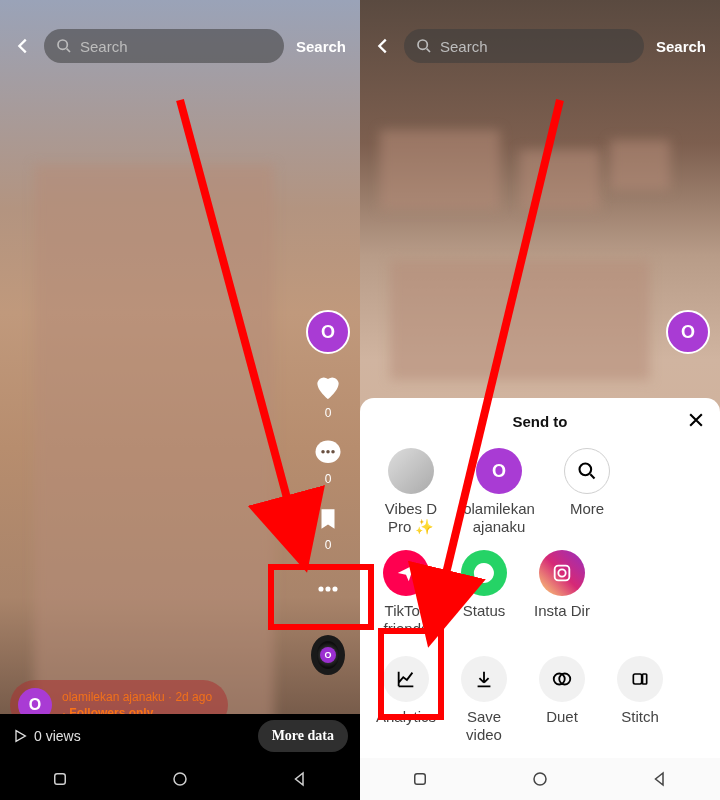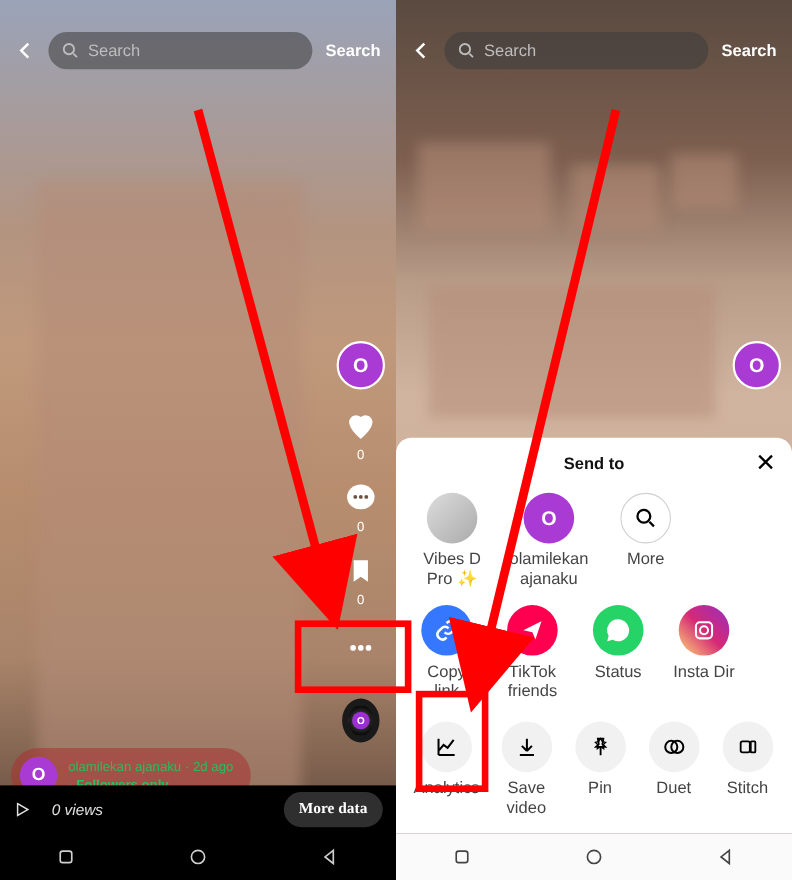--- a/index.html
+++ b/index.html
@@ -108,35 +108,35 @@
     align-items:center;
     gap:10px;
     z-index:15;
     max-width: 240px;
   }
   .post-pill .av {
     width:34px; height:34px; border-radius:50%;
     background:#a93bd4; color:#fff; font-weight:600;
     display:flex; align-items:center; justify-content:center;
   }
-  .post-text { color:#22c55e; font-size:12px; line-height:1.35; }
+  .post-text { color:#f97316; font-size:12px; line-height:1.35; }
   .post-text .l1 { opacity:.92; }
   .post-text .b { font-weight:700; }
   .bottom-bar {
     position:absolute;
     bottom:42px; left:0; right:0;
     height:44px;
     background:#000;
     display:flex;
     align-items:center;
     justify-content:space-between;
     padding: 0 12px;
     z-index:18;
   }
-  .views { display:flex; align-items:flex-start; gap:19px; color:#e0e0e0; font-size:14px;font-style:italic; }
+  .views { display:flex; align-items:flex-start; gap:6px; color:#e0e0e0; font-size:14px; }
   .more-data-btn {
     background:#2f2f2f; color:#fff;
     padding:8px 14px; border-radius:20px; font-size:14px; font-weight:600;font-family:Liberation Serif, serif;
   }
   .nav-bar {
     position:absolute;
     bottom:0; left:0; right:0;
     height:42px;
     background:#000;
     display:flex;
@@ -400,28 +400,20 @@
               <circle cx="10" cy="10" r="7"></circle>
               <path d="M21 21l-5-5"></path>
             </svg>
         </div>
         <div class="sh-label">More</div>
       </div>
     </div>
 
     <div class="sheet-row">
       <div class="sh-item">
-        <div class="circle-btn c-copy">
-            <svg width="22" height="22" viewBox="0 0 24 24" fill="none" stroke="#fff" stroke-width="2.5">
-              <path d="M10 14a5 5 0 0 0 7 0l3-3a5 5 0 0 0-7-7l-1 1M14 10a5 5 0 0 0-7 0l-3 3a5 5 0 0 0 7 7l1-1"></path>
-            </svg>
-          </div>
-        <div class="sh-label">Copy link</div>
-      </div>
-      <div class="sh-item">
         <div class="circle-btn c-tiktok">
             <svg width="22" height="22" viewBox="0 0 24 24" fill="#fff">
               <path d="M3 12l18-9-6 18-3-7z"></path>
             </svg>
           </div>
         <div class="sh-label">TikTok friends</div>
       </div>
       <div class="sh-item">
         <div class="circle-btn c-status">
             <svg width="24" height="24" viewBox="0 0 24 24" fill="#fff">
@@ -450,29 +442,20 @@
           </div>
         <div class="sh-label">Analytics</div>
       </div>
       <div class="sh-item">
         <div class="circle-btn c-grey">
             <svg width="22" height="22" viewBox="0 0 24 24" fill="none" stroke="#000" stroke-width="2">
               <path d="M12 4v12m0 0l-5-5m5 5l5-5M5 20h14"></path>
             </svg>
           </div>
         <div class="sh-label">Save video</div>
-      </div>
-      <div class="sh-item">
-        <div class="circle-btn c-grey">
-            <svg width="20" height="20" viewBox="0 0 24 24" fill="none" stroke="#000" stroke-width="2">
-              <path d="M12 2l3 5 5 1-4 4 1 6-5-3-5 3 1-6-4-4 5-1z" transform="scale(.7) translate(5 2)"></path>
-              <path d="M9 3h6l-1 6 3 3H7l3-3z M12 12v9"></path>
-            </svg>
-          </div>
-        <div class="sh-label">Pin</div>
       </div>
       <div class="sh-item">
         <div class="circle-btn c-grey">
             <svg width="22" height="22" viewBox="0 0 24 24" fill="none" stroke="#000" stroke-width="2">
               <circle cx="9" cy="12" r="6"></circle>
               <circle cx="15" cy="12" r="6"></circle>
             </svg>
           </div>
         <div class="sh-label">Duet</div>
       </div>

